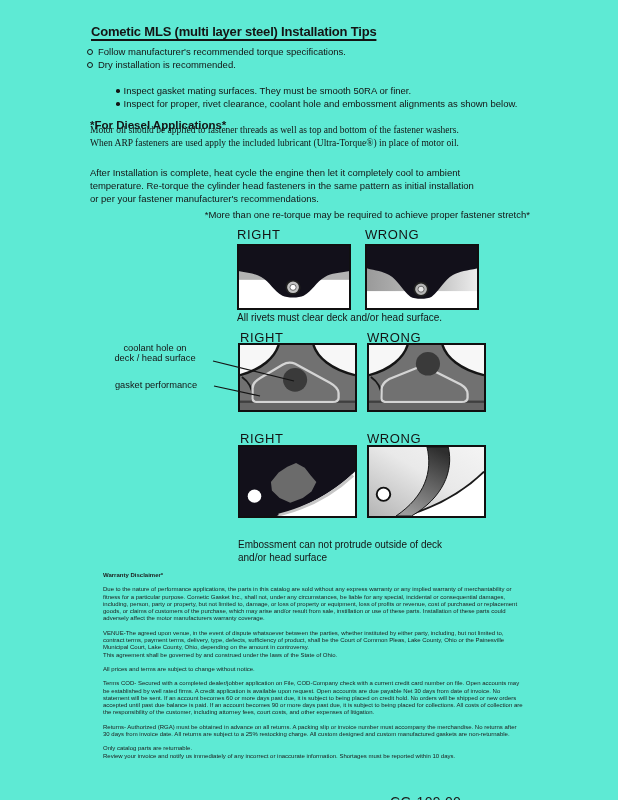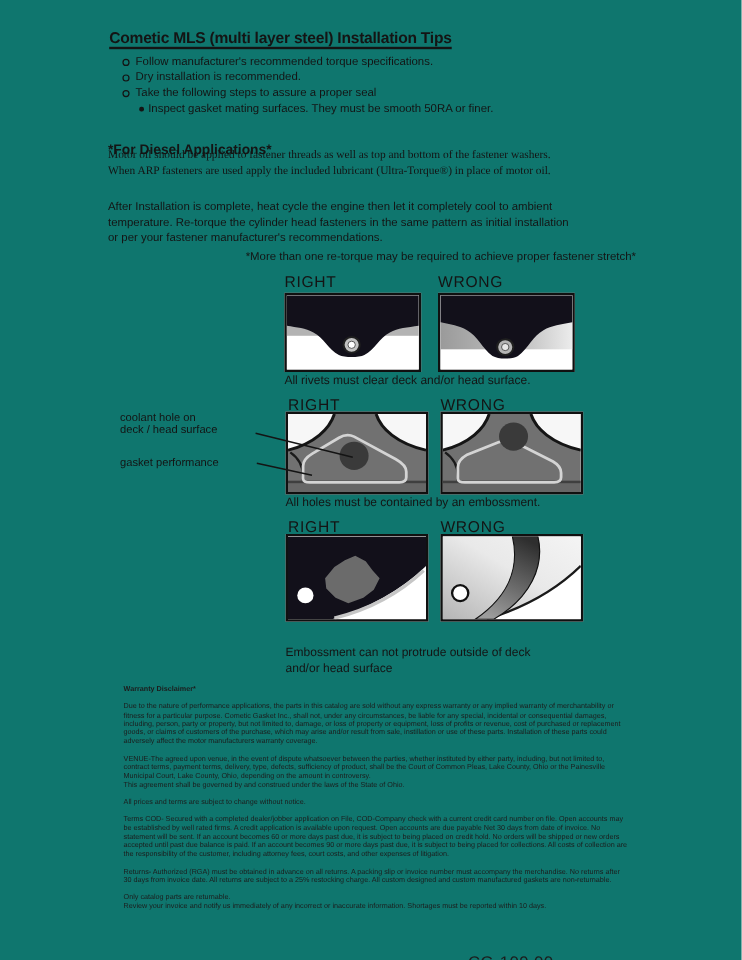--- a/index.html
+++ b/index.html
@@ -1,42 +1,42 @@
 <!DOCTYPE html>
 <html><head>
 <meta charset="utf-8">
 <style>
   html,body{margin:0;padding:0;background:#e8e8e8;}
   #page{
-    position:relative;width:618px;height:800px;background:#0f766e;
+    position:relative;width:618px;height:800px;background:#5eead4;
     font-family:"Liberation Sans", sans-serif;color:#141414;overflow:hidden;
   }
   .abs{position:absolute;}
   .pre{white-space:pre-line;}
 
   
   #title{
     left:91px;top:24px;font-size:13px;font-weight:bold;letter-spacing:-0.2px;
     text-decoration:underline;text-underline-offset:3px;text-decoration-thickness:1.5px;
   }
 
   
-  .bullet-row{left:102px;font-size:9.5px;line-height:12px;display:flex;align-items:center;}
+  .bullet-row{left:87px;font-size:9.5px;line-height:12px;display:flex;align-items:center;}
   .circ{width:4px;height:4px;border:1px solid #141414;border-radius:50%;display:inline-block;margin-right:5px;flex:0 0 auto;}
   .sub-row{left:116px;font-size:9.5px;line-height:12px;display:flex;align-items:center;}
   .dot{width:3.5px;height:3.5px;background:#141414;border-radius:50%;display:inline-block;margin-right:4px;flex:0 0 auto;}
 
   
   #diesel-heading{left:90px;top:119px;font-size:11.5px;font-weight:bold;}
   .para{left:90px;font-size:9.5px;line-height:13px;width:440px;}
 
   
   .rw-label{font-size:13px;letter-spacing:0.6px;width:114px;}
   .caption{font-size:10px;line-height:12.5px;}
-  .side-label{font-size:9.3px;line-height:9.5px;text-align:left;}
+  .side-label{font-size:9.3px;line-height:9.5px;text-align:center;}
 
   .panel{border:2.5px solid #101010;background:#fff;box-sizing:border-box;}
   .panel svg{display:block;width:100%;height:100%;}
 
   #pointer-overlay{pointer-events:none;z-index:5;}
 
   
   #legal{left:103px;top:572px;width:421px;font-size:6px;line-height:7.3px;color:#1c1c1c;}
   #legal .lh{font-weight:bold;margin-bottom:7px;}
   #legal p{margin:0 0 7px 0;}
@@ -51,27 +51,27 @@
   <div id="title" class="abs">Cometic MLS (multi layer steel) Installation Tips</div>
 
   <div class="abs bullet-row" style="top:46px;">
     <span class="circ"></span>
     <span>Follow manufacturer's recommended torque specifications.</span>
   </div>
   <div class="abs bullet-row" style="top:59px;">
     <span class="circ"></span>
     <span>Dry installation is recommended.</span>
   </div>
-  <div class="abs bullet-row" style="top:72px;">
-    <span class="circ"></span>
-    <span>Take the following steps to assure a proper seal</span>
-  </div>
   <div class="abs sub-row" style="top:85px;">
     <span class="dot"></span>
     <span>Inspect gasket mating surfaces.  They must be smooth 50RA or finer.</span>
+  </div>
+  <div class="abs sub-row" style="top:98px;">
+    <span class="dot"></span>
+    <span>Inspect for proper, rivet clearance, coolant hole and embossment alignments as shown below.</span>
   </div>
 
   <div id="diesel-heading" class="abs">*For Diesel Applications*</div>
   <div class="abs para pre" style="top:124px;font-family:Liberation Serif, serif;">Motor oil should be applied to fastener threads as well as top and bottom of the fastener washers.
 When ARP fasteners are used apply the included lubricant (Ultra-Torque®) in place of motor oil.</div>
   <div class="abs para pre" style="top:166px;">After Installation is complete, heat cycle the engine then let it completely cool to ambient
 temperature. Re-torque the cylinder head fasteners in the same pattern as initial installation
 or per your fastener manufacturer's recommendations.</div>
   <div class="abs para" style="top:208px;text-align:right;">*More than one re-torque may be required to achieve proper fastener stretch*</div>
 
@@ -142,21 +142,20 @@
       <path d="M13,57 L13,47 C13,43 16,39 21,36 L48,25 C53,23 58,23 63,25.5 L95,42 C100,45 102,48 102,52 L102,56 C102,59 100,60.5 96,60.5 L19,60.5 C15,60.5 13,59.5 13,57 Z" fill="none" stroke="#d4d4d4" stroke-width="2.4"></path>
       <circle cx="61" cy="20" r="12.5" fill="#3a3a3a"></circle>
     </svg>
   </div>
 
   <svg id="pointer-overlay" class="abs" style="left:100px;top:340px;" width="200" height="70">
     <line x1="113" y1="21" x2="194" y2="41" stroke="#141414" stroke-width="1.2"></line>
     <line x1="114" y1="46" x2="160" y2="56" stroke="#141414" stroke-width="1.2"></line>
   </svg>
 
-  <div class="abs caption" style="left:238px;top:414px;">All holes must be contained by an embossment.</div>
 
   <div class="abs rw-label" style="left:240px;top:431px;width:119px;">RIGHT</div>
   <div class="abs rw-label" style="left:367px;top:431px;width:119px;">WRONG</div>
 
   <div class="abs panel" style="left:238px;top:445px;width:119px;height:73px;">
     <svg viewBox="0 0 119 73" preserveAspectRatio="none">
       <rect x="0" y="0" width="119" height="73" fill="#ffffff"></rect>
       <path d="M0,0 H119 V26 C98,47 70,63 38,73 L0,73 Z" fill="#12101a"></path>
       <path d="M117,30 C95,51 68,65 40,72" fill="none" stroke="#c6c6c6" stroke-width="3"></path>
       <path d="M32,37 L40,27 L49,21 L58,17 L67,22 L73,30 L79,37 L74,47 L65,54 L52,59 L41,54 L33,46 Z" fill="#6b6b6b"></path>

